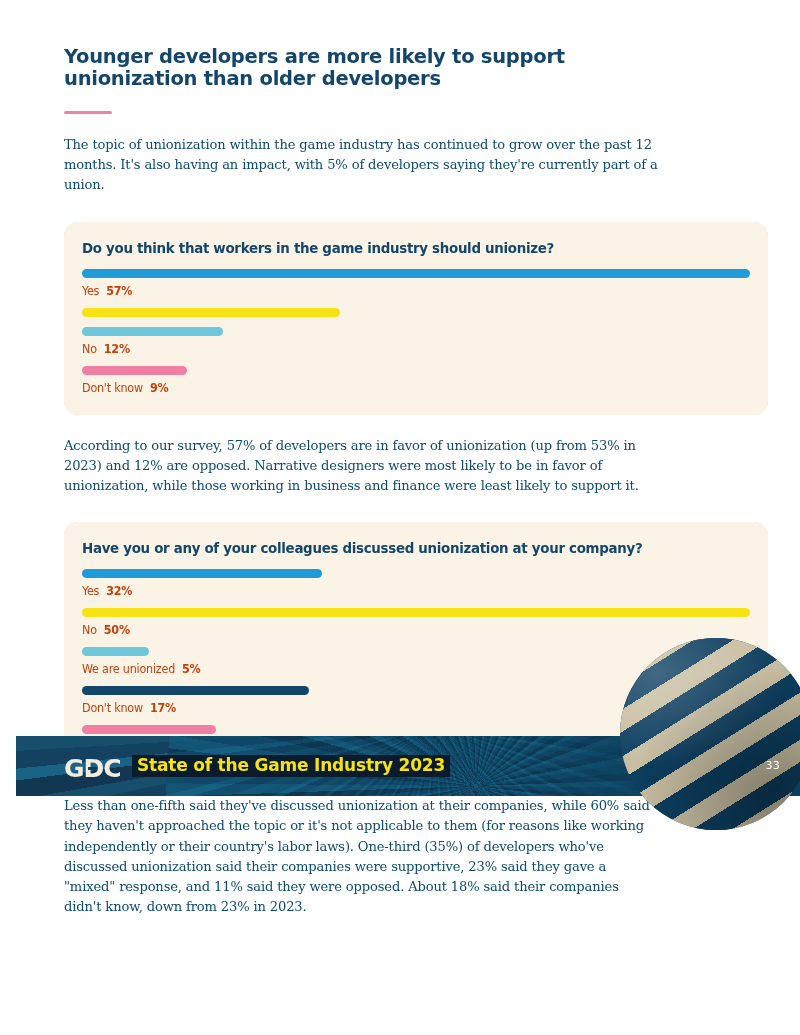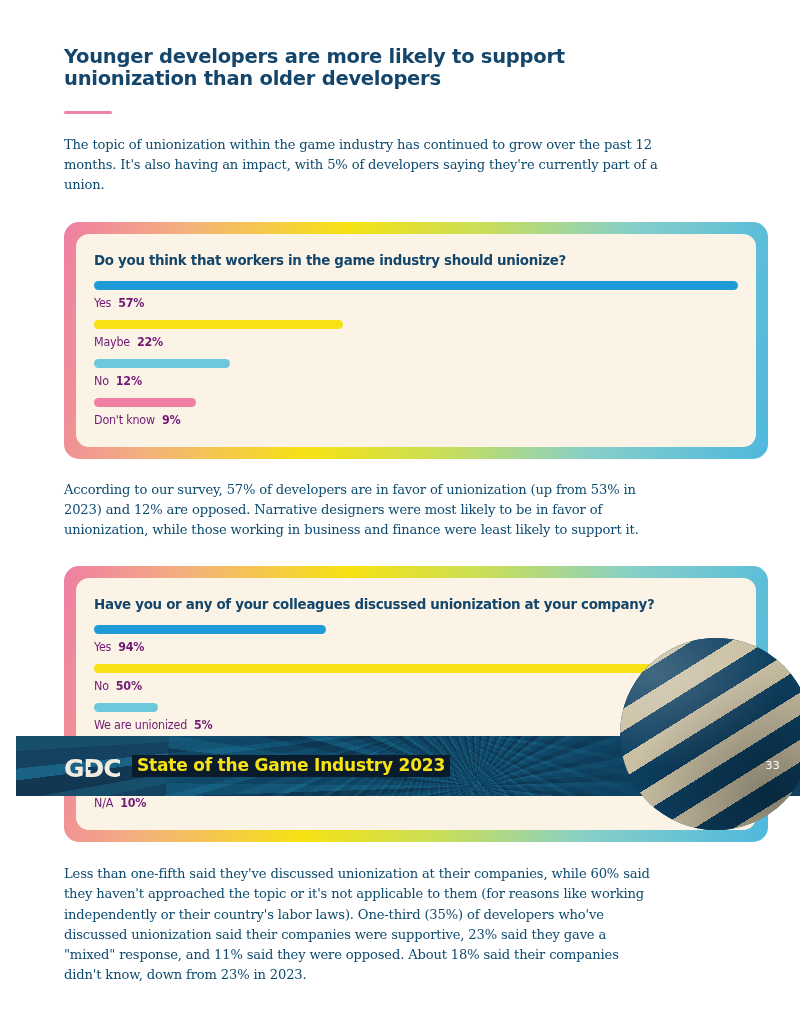--- a/index.html
+++ b/index.html
@@ -58,21 +58,21 @@
   .par-1 { margin-top: 21px; }
   .par-2 { margin-top: 21px; }
   .par-3 { margin-top: 22px; }
 
   
   .card {
     position: relative;
     width: 704px;
     margin-top: 26px;
     border-radius: 15px;
-    padding: 12px;
+    padding: 0;
     background: linear-gradient(100deg,
                 #ef7fa3 0%,
                 #f3b07f 16%,
                 #f6e214 38%,
                 #c7de5c 57%,
                 #86cfc9 76%,
                 #4fb8de 100%);
   }
   .card-inner {
     background: #fbf3e6;
@@ -98,21 +98,21 @@
   }
   .bar-fill {
     height: 9px;
     border-radius: 5px;
   }
 
   .bar-label {
     margin-top: 5px;
     font-family: "DejaVu Sans Condensed", "DejaVu Sans", sans-serif;
     font-size: 12.4px;
-    color: #701a75;
+    color: #c2410c;
     letter-spacing: -0.2px;
     white-space: nowrap;
   }
   .bar-label .pct {
     font-weight: bold;
     margin-left: 7px;
   }
 
   
   .footer {
@@ -266,21 +266,20 @@
             <div class="bar-row">
               <div class="bar-track">
                 <div class="bar-fill" style="width: 100%; background: rgb(31, 156, 215);"></div>
               </div>
               <div class="bar-label"><span>Yes</span><span class="pct">57%</span></div>
             </div>
             <div class="bar-row">
               <div class="bar-track">
                 <div class="bar-fill" style="width: 38.5965%; background: rgb(246, 226, 21);"></div>
               </div>
-              <div class="bar-label"><span>Maybe</span><span class="pct">22%</span></div>
             </div>
             <div class="bar-row">
               <div class="bar-track">
                 <div class="bar-fill" style="width: 21.0526%; background: rgb(108, 200, 218);"></div>
               </div>
               <div class="bar-label"><span>No</span><span class="pct">12%</span></div>
             </div>
             <div class="bar-row">
               <div class="bar-track">
                 <div class="bar-fill" style="width: 15.7895%; background: rgb(239, 127, 163);"></div>
@@ -294,21 +293,21 @@
     <p class="body-par par-2">According to our survey, 57% of developers are in favor of unionization (up from 53% in 2023) and 12% are opposed. Narrative designers were most likely to be in favor of unionization, while those working in business and finance were least likely to support it.</p>
 
     <div class="card">
       <div class="card-inner">
         <div class="card-heading">Have you or any of your colleagues discussed unionization at your company?</div>
         <div class="bars">
             <div class="bar-row">
               <div class="bar-track">
                 <div class="bar-fill" style="width: 36%; background: rgb(31, 156, 215);"></div>
               </div>
-              <div class="bar-label"><span>Yes</span><span class="pct">94%</span></div>
+              <div class="bar-label"><span>Yes</span><span class="pct">32%</span></div>
             </div>
             <div class="bar-row">
               <div class="bar-track">
                 <div class="bar-fill" style="width: 100%; background: rgb(246, 226, 21);"></div>
               </div>
               <div class="bar-label"><span>No</span><span class="pct">50%</span></div>
             </div>
             <div class="bar-row">
               <div class="bar-track">
                 <div class="bar-fill" style="width: 10%; background: rgb(108, 200, 218);"></div>

